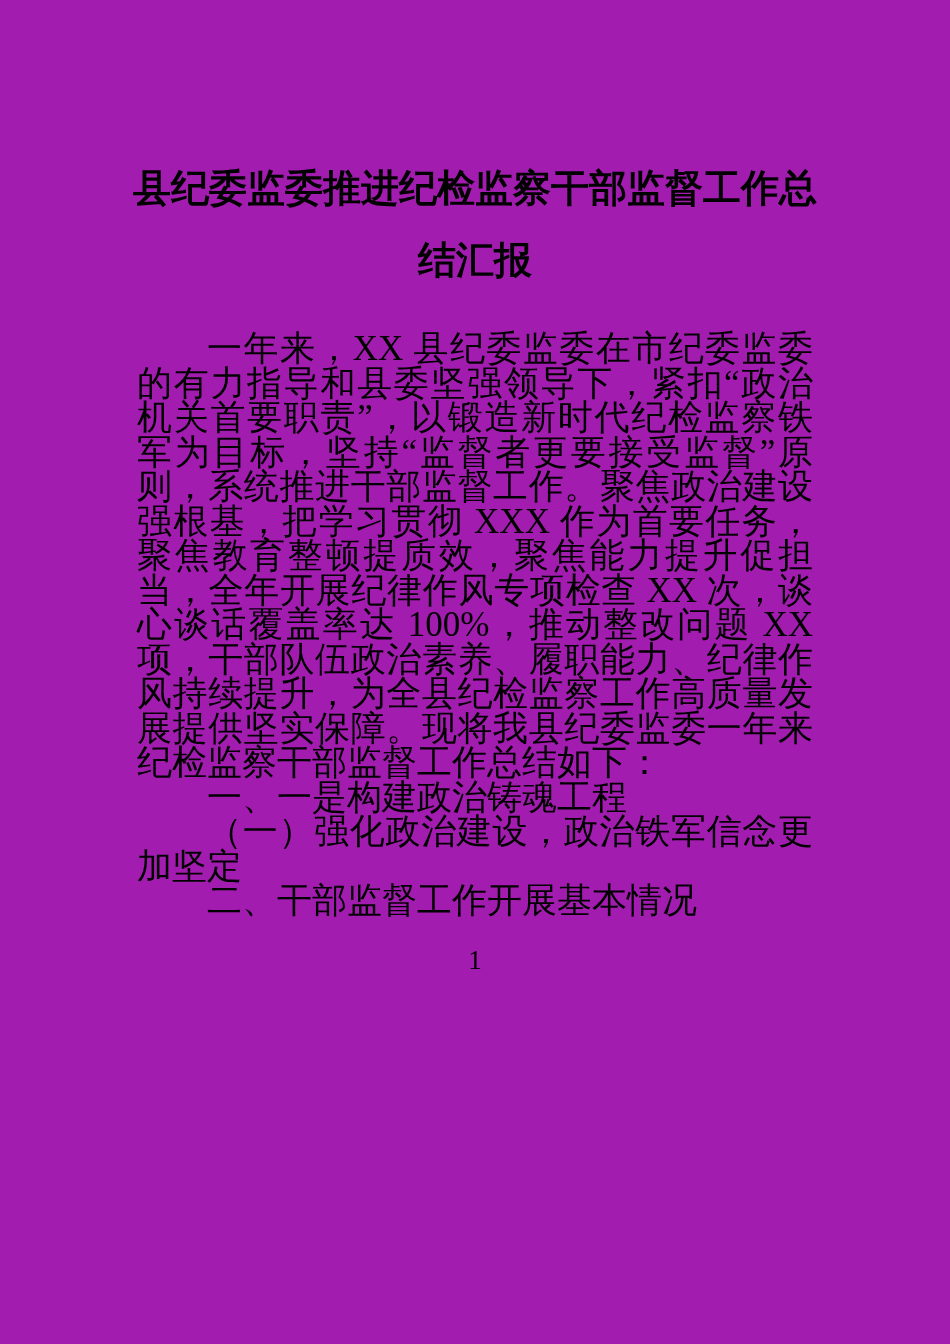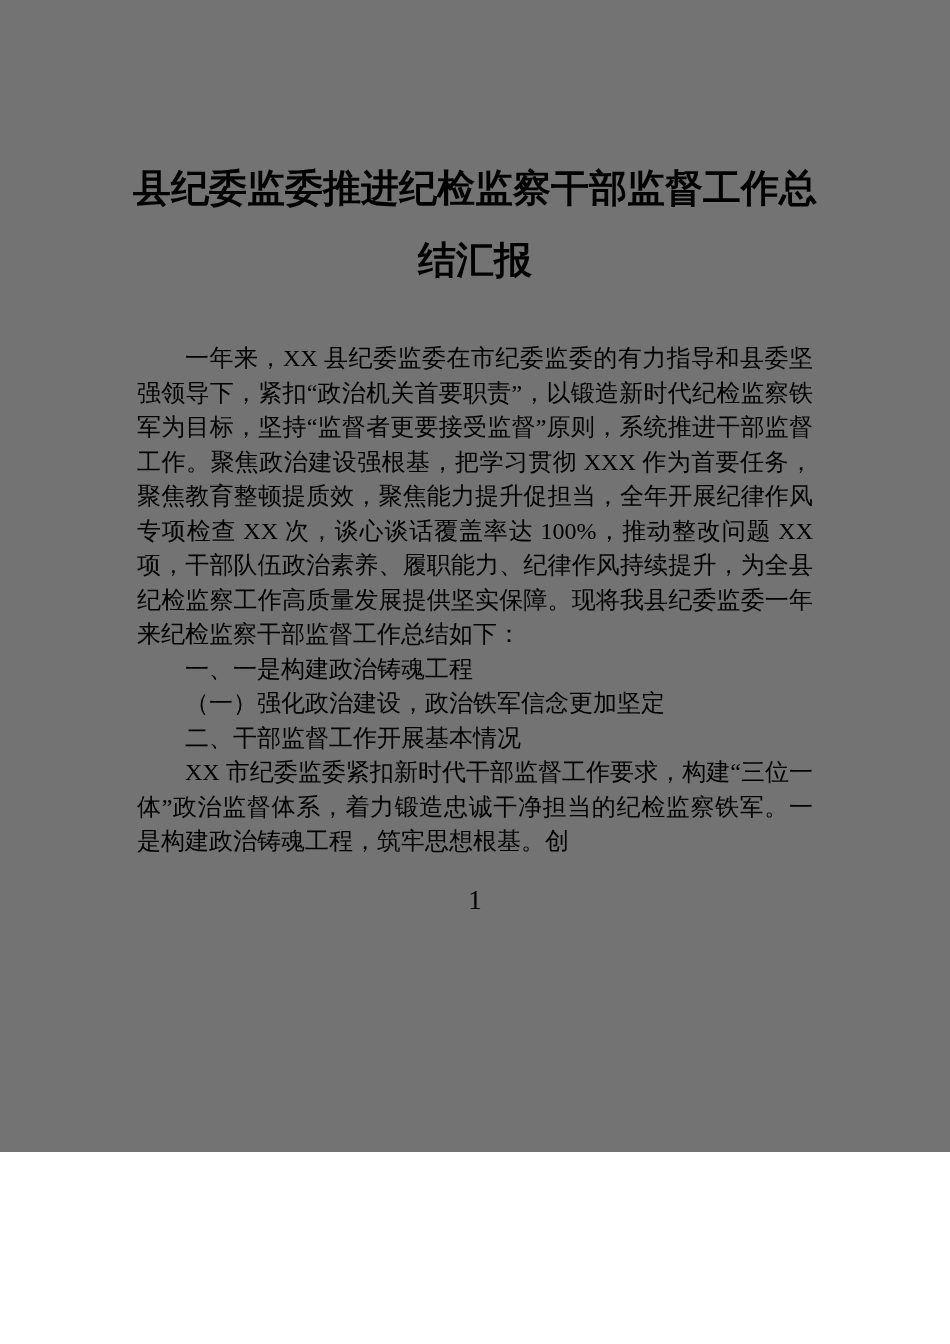--- a/index.html
+++ b/index.html
@@ -3,40 +3,40 @@
 <meta charset="utf-8">
 <style>
   html, body {
     margin: 0;
     padding: 0;
     background: #ffffff;
   }
   .page {
     position: relative;
     width: 950px;
-    height: 1152px;
-    background: #737373;
+    height: 1344px;
+    background: #a21caf;
     color: #000000;
     overflow: hidden;
   }
   .doc-title {
     margin: 152px auto 0 auto;
     width: 700px;
     text-align: center;
     font-family: "Liberation Sans", "DejaVu Sans", sans-serif;
     font-weight: bold;
     font-size: 38px;
     line-height: 72px;
     letter-spacing: 0;
   }
   .doc-body {
-    margin: 45px auto 0 auto;
+    margin: 36px auto 0 auto;
     width: 676px;
     font-family: "Liberation Serif", "DejaVu Serif", serif;
-    font-size: 24px;
+    font-size: 35px;
     line-height: 34.5px;
     text-align: justify;
   }
   .doc-body p {
     margin: 0;
     padding: 0;
     text-indent: 2em;
   }
   .page-footer {
     margin-top: 26px;
@@ -51,18 +51,17 @@
 
 <div class="page">
 
   <div class="doc-title">县纪委监委推进纪检监察干部监督工作总结汇报</div>
 
   <div class="doc-body">
     <p>一年来，XX 县纪委监委在市纪委监委的有力指导和县委坚强领导下，紧扣“政治机关首要职责”，以锻造新时代纪检监察铁军为目标，坚持“监督者更要接受监督”原则，系统推进干部监督工作。聚焦政治建设强根基，把学习贯彻 XXX 作为首要任务，聚焦教育整顿提质效，聚焦能力提升促担当，全年开展纪律作风专项检查 XX 次，谈心谈话覆盖率达 100%，推动整改问题 XX 项，干部队伍政治素养、履职能力、纪律作风持续提升，为全县纪检监察工作高质量发展提供坚实保障。现将我县纪委监委一年来纪检监察干部监督工作总结如下：</p>
     <p>一、一是构建政治铸魂工程</p>
     <p>（一）强化政治建设，政治铁军信念更加坚定</p>
     <p>二、干部监督工作开展基本情况</p>
-    <p>XX 市纪委监委紧扣新时代干部监督工作要求，构建“三位一体”政治监督体系，着力锻造忠诚干净担当的纪检监察铁军。一是构建政治铸魂工程，筑牢思想根基。创</p>
   </div>
 
   <div class="page-footer">1</div>
 
 </div>
 
 </body></html>

